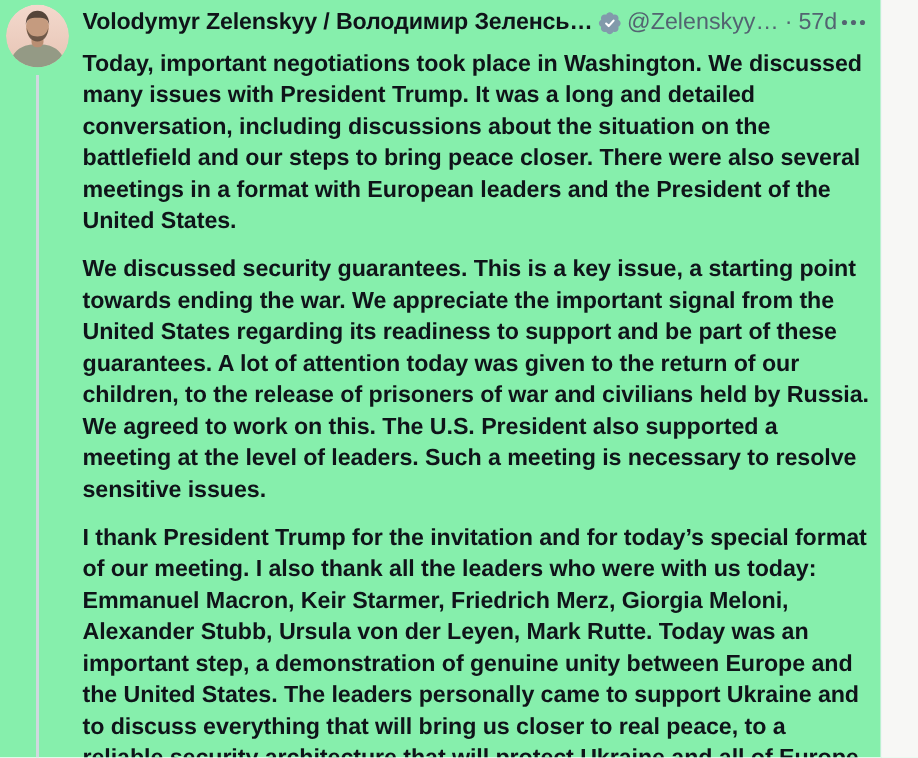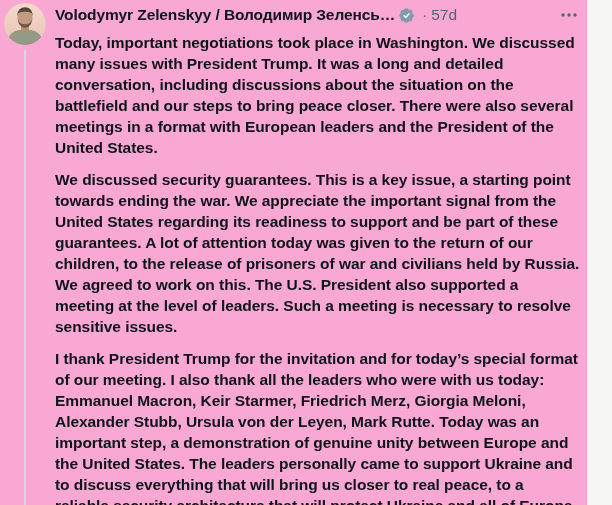--- a/index.html
+++ b/index.html
@@ -12,21 +12,21 @@
     background: #ffffff;
     display: flex;
     overflow: hidden;
     position: relative;
   }
 
   .tweet-col {
     width: 588px;
     height: 100%;
     border-right: 1px solid #eff3f4;
-    background: #f9a8d4;
+    background: #86efac;
   }
 
   .page-right {
     flex: 1;
     background: #f7f7f5;
   }
 
   .tweet {
     display: flex;
     padding: 3px 7px 0 3px;
@@ -155,20 +155,21 @@
 
       <div class="content">
         <div class="header">
           <span class="display-name">Volodymyr Zelenskyy / Володимир Зеленсь…</span>
           <span class="badge">
             <svg width="17" height="17" viewBox="0 0 24 24">
               <path d="M22.25 12c0-1.43-.88-2.67-2.19-3.34.46-1.39.2-2.9-.81-3.91s-2.52-1.27-3.91-.81c-.66-1.31-1.91-2.19-3.34-2.19s-2.67.88-3.33 2.19c-1.4-.46-2.91-.2-3.92.81s-1.26 2.52-.8 3.91c-1.31.67-2.2 1.91-2.2 3.34s.89 2.67 2.2 3.34c-.46 1.39-.21 2.9.8 3.91s2.52 1.26 3.91.81c.67 1.31 1.91 2.19 3.34 2.19s2.68-.88 3.34-2.19c1.39.45 2.9.2 3.91-.81s1.27-2.52.81-3.91c1.31-.67 2.19-1.91 2.19-3.34z" fill="#829aab"></path>
               <path d="M8.6 12.3l2.4 2.4 4.6-5.2" stroke="#ffffff" stroke-width="2" fill="none" stroke-linecap="round" stroke-linejoin="round"></path>
             </svg>
           </span>
+          <span class="handle">@Zelenskyy…</span>
           <span class="sep">·</span>
           <span class="time">57d</span>
           <button class="more-btn">
             <svg width="18" height="14" viewBox="0 0 18 14">
               <circle cx="3" cy="7" r="1.7" fill="#536471"></circle>
               <circle cx="9" cy="7" r="1.7" fill="#536471"></circle>
               <circle cx="15" cy="7" r="1.7" fill="#536471"></circle>
             </svg>
           </button>
         </div>

